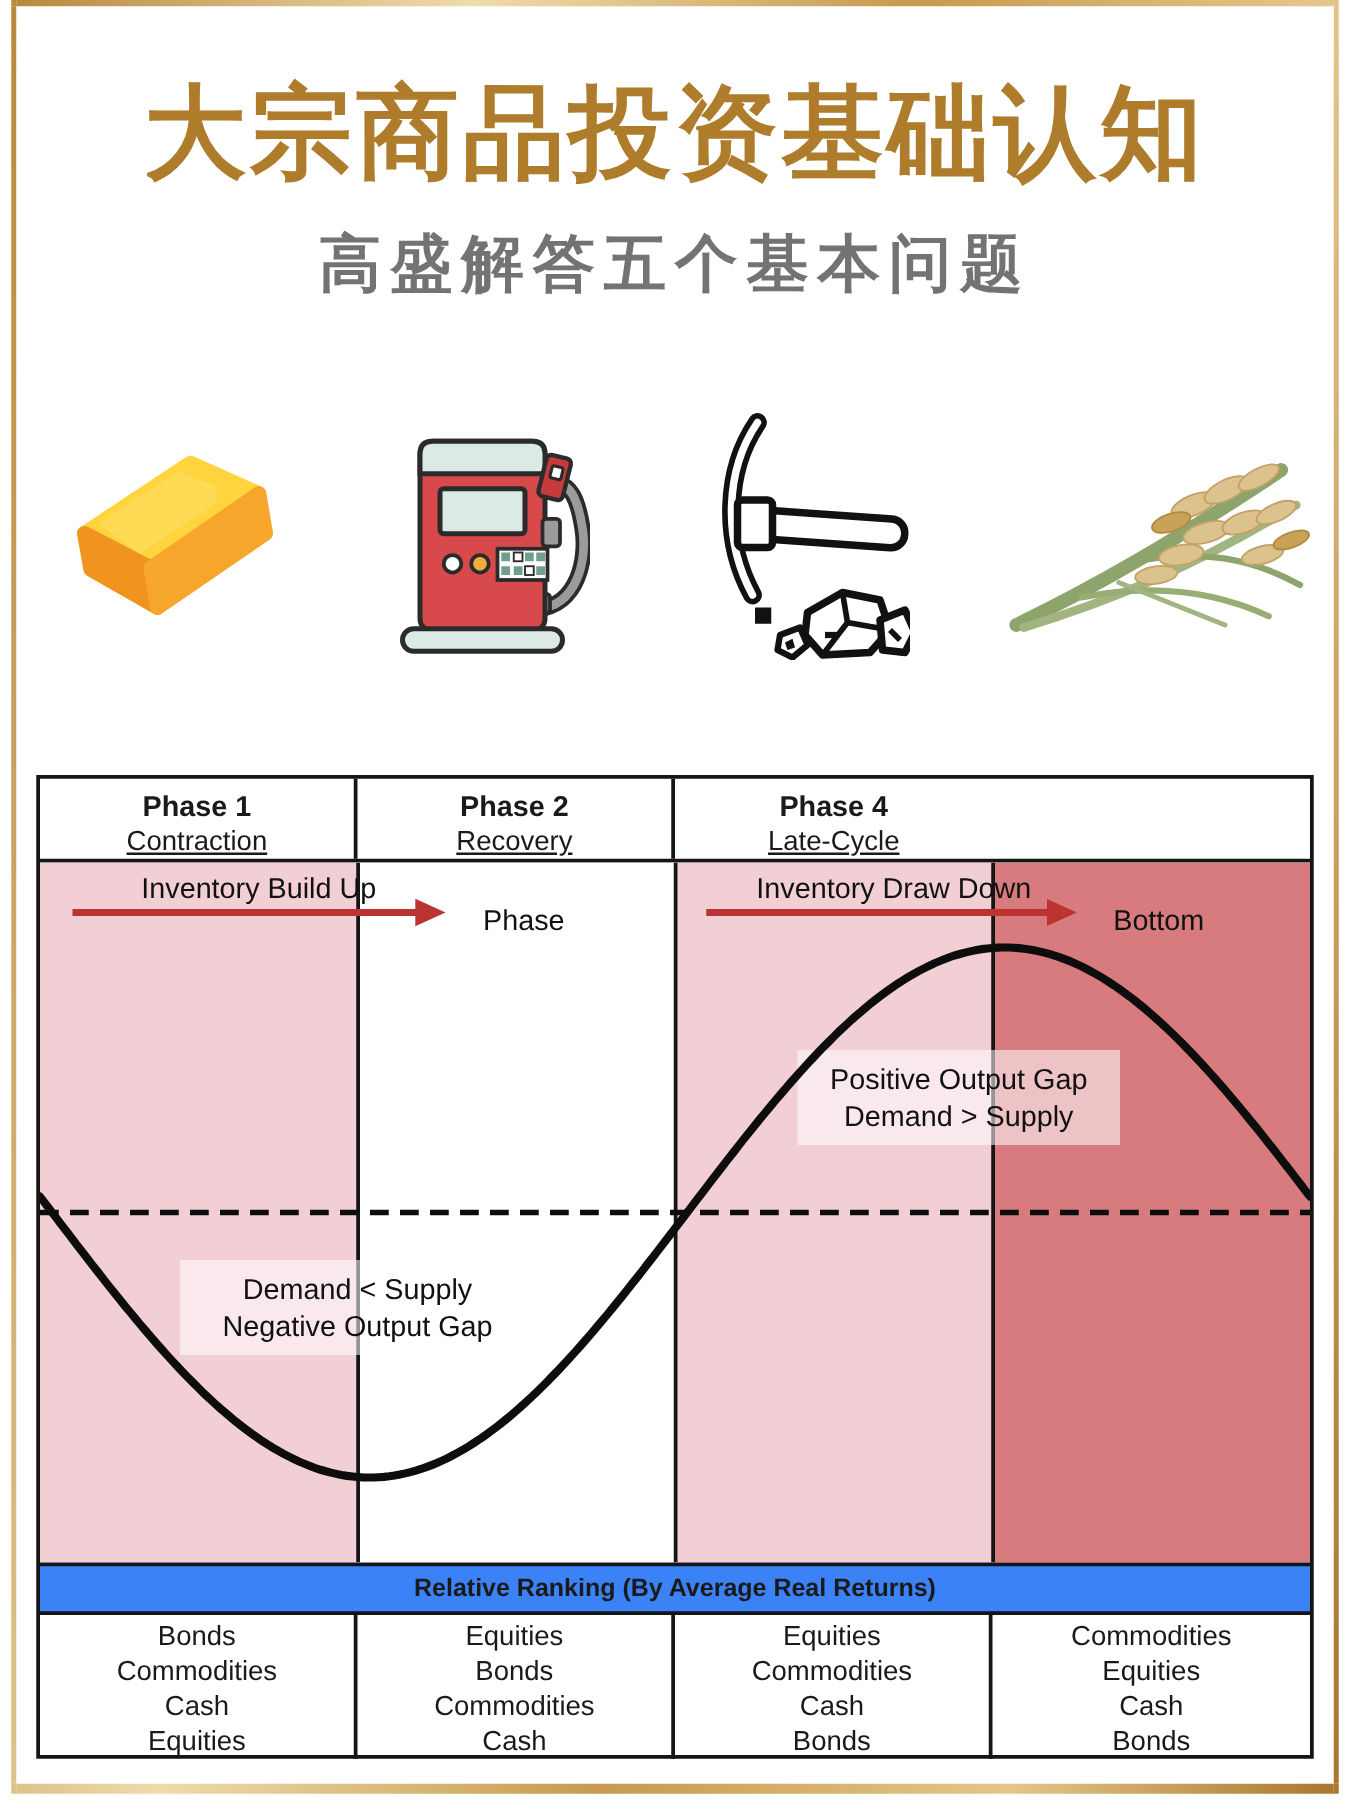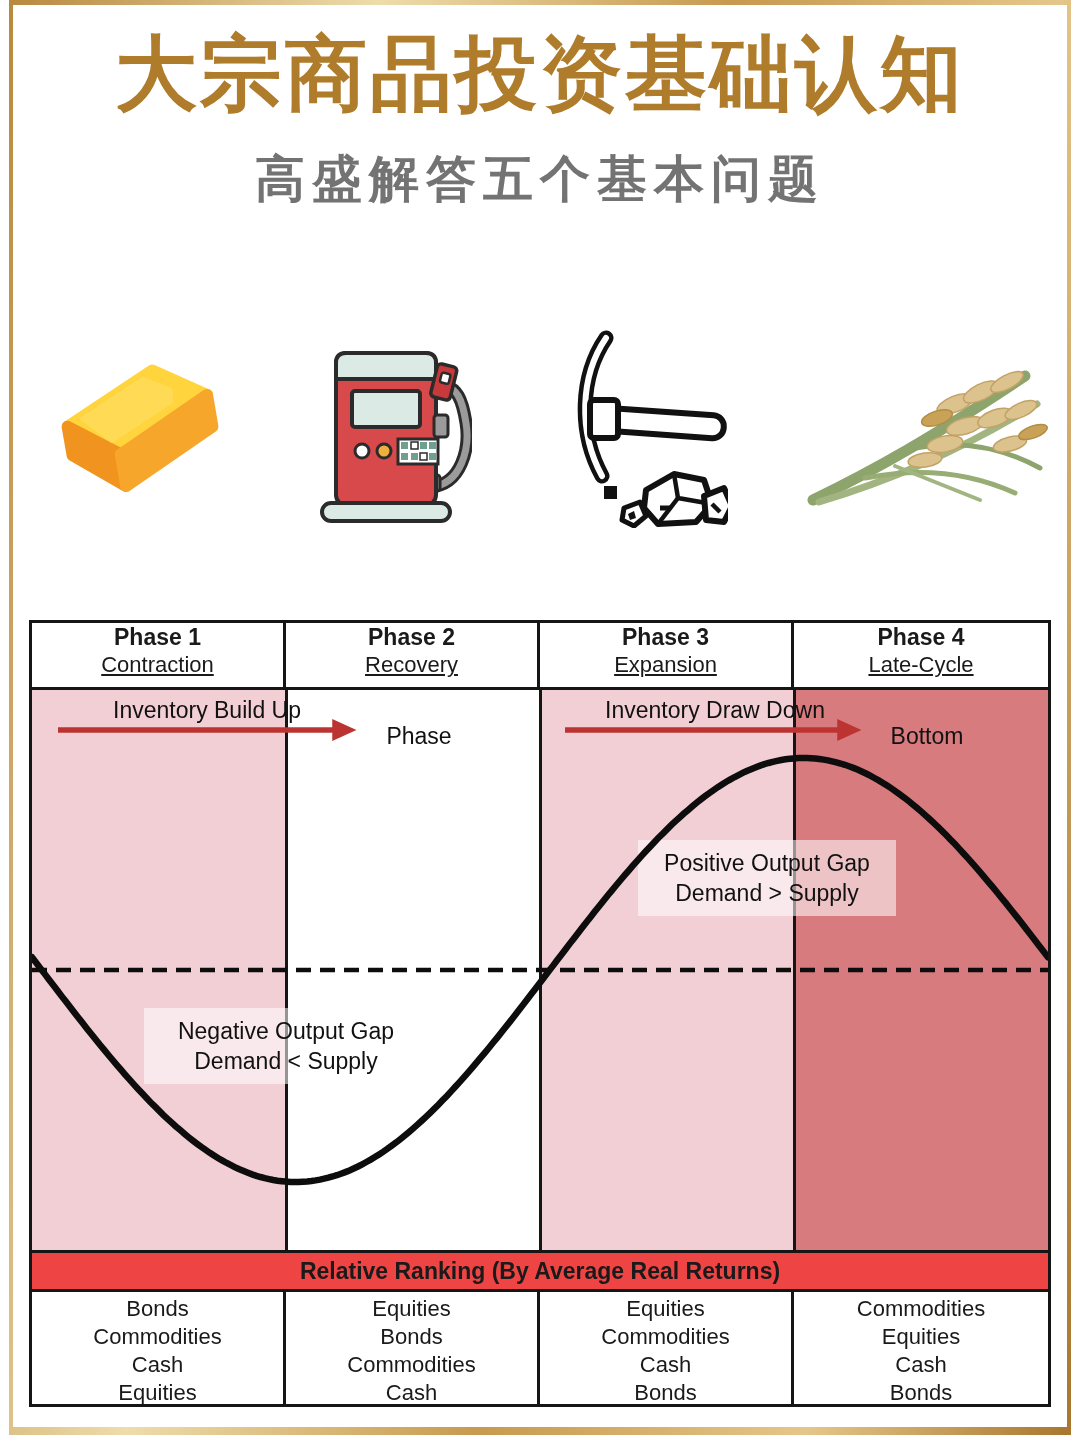--- a/index.html
+++ b/index.html
@@ -7,39 +7,39 @@
     position:relative; width:1080px; height:1443px; background:#ffffff;
     overflow:hidden; font-family:"Liberation Sans", sans-serif; color:#1a1a1a;
   }
   .gold-frame{
     position:absolute; left:9px; right:9px; top:0; bottom:8px;
     border-style:solid; border-width:5px 4px 8px 4px;
     border-image:linear-gradient(100deg,#b9893f,#eedcab 28%,#c79a4e 55%,#e5c68a 80%,#a9772f) 1;
     pointer-events:none;
   }
   .title{
-    margin:0; padding-top:20px; text-align:center;
+    margin:0; padding-top:52px; text-align:center;
     font-size:82px; font-weight:800; letter-spacing:3px; color:#ae7c2b;
   }
   .subtitle{
     margin:0; padding-top:16px; text-align:center;
     font-size:50px; font-weight:700; letter-spacing:7px; color:#737373;
   }
   .icons-row{
     position:absolute; left:30px; top:325px; width:1020px; height:205px;
     display:flex; justify-content:space-between; align-items:center;
   }
   .icon{flex:0 0 auto;}
   
   .chart{
     position:absolute; left:29px; top:620px; width:1022px;
     border:3px solid #151515; box-sizing:border-box; background:#fff;
   }
   .hdr-row{display:grid; grid-template-columns:repeat(4,1fr); height:64px; border-bottom:3px solid #151515;}
-  .hcell{display:flex; flex-direction:column; justify-content:flex-start; align-items:center; border-right:3px solid #151515;}
+  .hcell{display:flex; flex-direction:column; justify-content:flex-end; align-items:center; border-right:3px solid #151515;}
   .hcell:last-child{border-right:none;}
   .phase-no{font-size:23px; font-weight:700; line-height:28px;}
   .phase-nm{font-size:22px; line-height:28px;text-decoration:underline;}
   .plot{position:relative; height:560px; overflow:hidden;}
   .pcol{position:absolute; top:0; bottom:0; width:25%;}
   .pcol.p1{left:0;} .pcol.p2{left:25%;} .pcol.p3{left:50%;} .pcol.p4{left:75%;}
   .psep{position:absolute; top:0; bottom:0; width:3px; background:#151515;}
   .psep.s1{left:calc(25% - 1px);} .psep.s2{left:calc(50% - 1px);} .psep.s3{left:calc(75% - 1px);}
   .lbl{position:absolute; font-size:23px; text-align:center; color:#111; z-index:3;}
   .lbl-build{left:44px; top:7px; width:262px;}
@@ -49,21 +49,21 @@
   .gap-box{
     position:absolute; background:rgba(255,255,255,0.55);
     font-size:23px; line-height:30px; text-align:center; padding:8px 0; z-index:2; color:#111;
   }
   .gap-pos{left:606px; top:150px; width:258px;}
   .gap-neg{left:112px; top:318px; width:284px;}
   .plot-svg{position:absolute; left:0; top:0; width:100%; height:100%; z-index:4; pointer-events:none;}
   .rank-title{
     height:36px; border-top:3px solid #151515; border-bottom:3px solid #151515;
     display:flex; align-items:center; justify-content:center;
-    font-size:23px; font-weight:700; background:#ef4444;
+    font-size:20px; font-weight:700; background:#3b82f6;
   }
   .rank-row{display:grid; grid-template-columns:repeat(4,1fr); height:112px; background:#fff;}
   .rcell{border-right:3px solid #151515; text-align:center; padding-top:3px;}
   .rcell:last-child{border-right:none;}
   .ritem{font-size:22px; line-height:28px;}
 </style>
 </head>
 <body>
 
 <div class="canvas">
@@ -156,24 +156,20 @@
     <div class="hdr-row">
       <div class="hcell">
         <div class="phase-no">Phase 1</div>
         <div class="phase-nm">Contraction</div>
       </div>
       <div class="hcell">
         <div class="phase-no">Phase 2</div>
         <div class="phase-nm">Recovery</div>
       </div>
       <div class="hcell">
-        <div class="phase-no">Phase 3</div>
-        <div class="phase-nm">Expansion</div>
-      </div>
-      <div class="hcell">
         <div class="phase-no">Phase 4</div>
         <div class="phase-nm">Late-Cycle</div>
       </div>
     </div>
 
     <div class="plot">
       <div class="pcol p1" style="background: rgb(242, 207, 212);"></div>
       <div class="pcol p2" style="background: rgb(255, 255, 255);"></div>
       <div class="pcol p3" style="background: rgb(242, 207, 212);"></div>
       <div class="pcol p4" style="background: rgb(216, 123, 126);"></div>
@@ -184,22 +180,22 @@
       <div class="lbl lbl-build">Inventory Build Up</div>
       <div class="lbl lbl-peak">Phase</div>
       <div class="lbl lbl-draw">Inventory Draw Down</div>
       <div class="lbl lbl-bottom">Bottom</div>
 
       <div class="gap-box gap-pos">
         <div>Positive Output Gap</div>
         <div>Demand &gt; Supply</div>
       </div>
       <div class="gap-box gap-neg">
+        <div>Demand &lt; Supply</div>
         <div>Negative Output Gap</div>
-        <div>Demand &lt; Supply</div>
       </div>
 
       <svg class="plot-svg" viewBox="0 0 1016 560" preserveAspectRatio="none">
         <defs>
           <marker id="ah" markerWidth="5" markerHeight="4.6" refX="0.5" refY="2" orient="auto">
             <path id="arrowhead-path" d="M0,0 L4.4,2 L0,4 Z" fill="#bc3431"></path>
           </marker>
         </defs>
         <line id="baseline" x1="0" x2="1016" y1="280" y2="280" stroke-width="4.5" stroke-dasharray="15 9" stroke="#0d0d0d"></line>
         <path id="curve-path" fill="none" stroke-width="6.5" stroke-linecap="round" stroke="#0d0d0d" d="M0.0 267.3 L4.2 272.8 L8.5 278.4 L12.7 283.9 L16.9 289.5 L21.2 295.0 L25.4 300.5 L29.6 306.1 L33.9 311.6 L38.1 317.0 L42.3 322.5 L46.6 327.9 L50.8 333.3 L55.0 338.7 L59.3 344.0 L63.5 349.2 L67.7 354.5 L72.0 359.6 L76.2 364.7 L80.4 369.8 L84.7 374.8 L88.9 379.7 L93.1 384.6 L97.4 389.4 L101.6 394.1 L105.8 398.7 L110.1 403.3 L114.3 407.8 L118.5 412.2 L122.8 416.4 L127.0 420.6 L131.2 424.8 L135.5 428.8 L139.7 432.7 L143.9 436.5 L148.2 440.1 L152.4 443.7 L156.6 447.2 L160.9 450.6 L165.1 453.8 L169.3 456.9 L173.6 459.9 L177.8 462.8 L182.0 465.5 L186.3 468.2 L190.5 470.6 L194.7 473.0 L199.0 475.2 L203.2 477.3 L207.4 479.3 L211.7 481.1 L215.9 482.8 L220.1 484.4 L224.4 485.8 L228.6 487.0 L232.8 488.1 L237.1 489.1 L241.3 490.0 L245.5 490.7 L249.8 491.2 L254.0 491.6 L258.2 491.9 L262.5 492.0 L266.7 492.0 L270.9 491.8 L275.2 491.5 L279.4 491.0 L283.6 490.4 L287.9 489.6 L292.1 488.7 L296.3 487.7 L300.6 486.5 L304.8 485.2 L309.0 483.7 L313.3 482.1 L317.5 480.4 L321.7 478.5 L326.0 476.5 L330.2 474.3 L334.4 472.0 L338.7 469.6 L342.9 467.1 L347.1 464.4 L351.4 461.6 L355.6 458.7 L359.8 455.6 L364.1 452.5 L368.3 449.2 L372.5 445.8 L376.8 442.3 L381.0 438.6 L385.2 434.9 L389.5 431.0 L393.7 427.1 L397.9 423.1 L402.2 418.9 L406.4 414.7 L410.6 410.3 L414.9 405.9 L419.1 401.4 L423.3 396.8 L427.6 392.1 L431.8 387.4 L436.0 382.6 L440.3 377.7 L444.5 372.7 L448.7 367.7 L453.0 362.6 L457.2 357.5 L461.4 352.3 L465.7 347.1 L469.9 341.8 L474.1 336.4 L478.4 331.1 L482.6 325.7 L486.8 320.2 L491.1 314.8 L495.3 309.3 L499.5 303.8 L503.8 298.2 L508.0 292.7 L512.2 287.2 L516.5 281.6 L520.7 276.1 L524.9 270.5 L529.2 265.0 L533.4 259.5 L537.6 253.9 L541.9 248.4 L546.1 243.0 L550.3 237.5 L554.6 232.1 L558.8 226.7 L563.0 221.3 L567.3 216.0 L571.5 210.8 L575.7 205.5 L580.0 200.4 L584.2 195.3 L588.4 190.2 L592.7 185.2 L596.9 180.3 L601.1 175.4 L605.4 170.6 L609.6 165.9 L613.8 161.3 L618.1 156.7 L622.3 152.2 L626.5 147.8 L630.8 143.6 L635.0 139.4 L639.2 135.2 L643.5 131.2 L647.7 127.3 L651.9 123.5 L656.2 119.9 L660.4 116.3 L664.6 112.8 L668.9 109.4 L673.1 106.2 L677.3 103.1 L681.6 100.1 L685.8 97.2 L690.0 94.5 L694.3 91.8 L698.5 89.4 L702.7 87.0 L707.0 84.8 L711.2 82.7 L715.4 80.7 L719.7 78.9 L723.9 77.2 L728.1 75.6 L732.4 74.2 L736.6 73.0 L740.8 71.9 L745.1 70.9 L749.3 70.0 L753.5 69.3 L757.8 68.8 L762.0 68.4 L766.2 68.1 L770.5 68.0 L774.7 68.0 L778.9 68.2 L783.2 68.5 L787.4 69.0 L791.6 69.6 L795.9 70.4 L800.1 71.3 L804.3 72.3 L808.6 73.5 L812.8 74.8 L817.0 76.3 L821.3 77.9 L825.5 79.6 L829.7 81.5 L834.0 83.5 L838.2 85.7 L842.4 88.0 L846.7 90.4 L850.9 92.9 L855.1 95.6 L859.4 98.4 L863.6 101.3 L867.8 104.4 L872.1 107.5 L876.3 110.8 L880.5 114.2 L884.8 117.7 L889.0 121.4 L893.2 125.1 L897.5 129.0 L901.7 132.9 L905.9 136.9 L910.2 141.1 L914.4 145.3 L918.6 149.7 L922.9 154.1 L927.1 158.6 L931.3 163.2 L935.6 167.9 L939.8 172.6 L944.0 177.4 L948.3 182.3 L952.5 187.3 L956.7 192.3 L961.0 197.4 L965.2 202.5 L969.4 207.7 L973.7 212.9 L977.9 218.2 L982.1 223.6 L986.4 228.9 L990.6 234.3 L994.8 239.8 L999.1 245.2 L1003.3 250.7 L1007.5 256.2 L1011.8 261.8 L1016.0 267.3 "></path>

